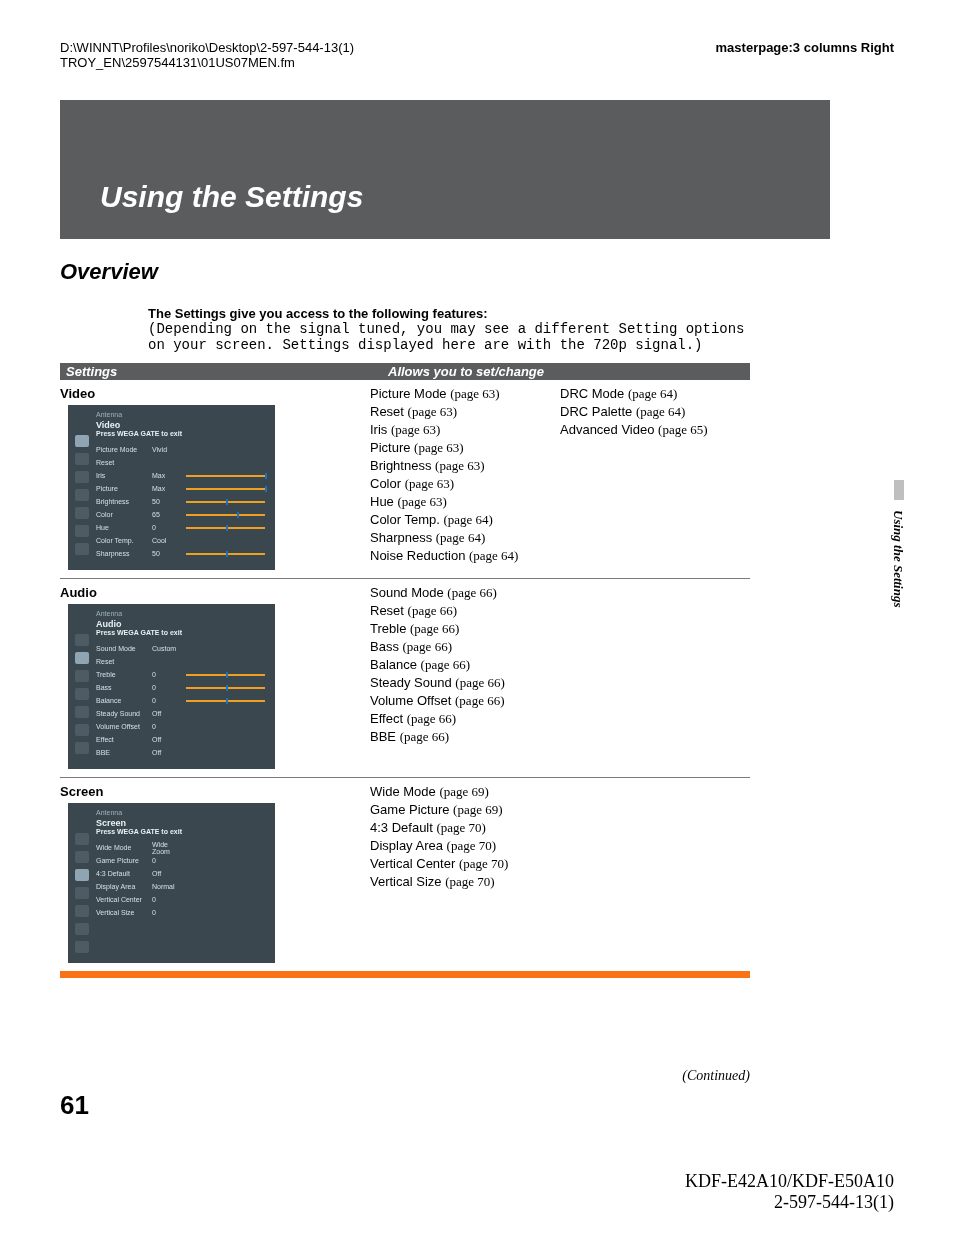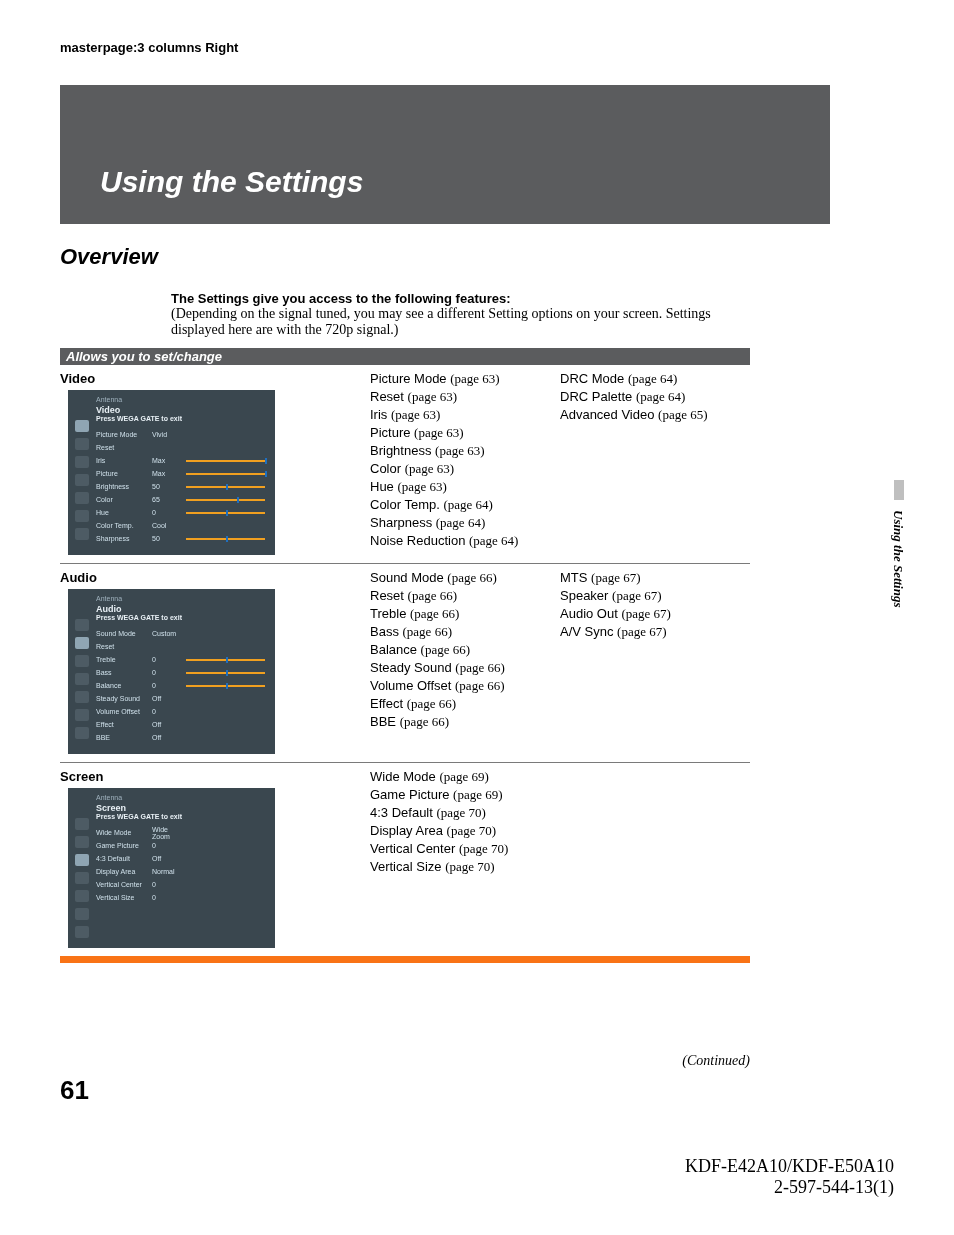--- a/index.html
+++ b/index.html
@@ -38,31 +38,31 @@
   }
   .overview-title {
     font-family: Arial, Helvetica, sans-serif;
     font-weight: bold;
     font-style: italic;
     font-size: 22px;
     margin: 10px 0 19px 0;
     padding-bottom: 2px;
   }
   .intro {
-    margin-left: 111px;
+    margin-left: 88px;
     font-size: 14px;
     margin-top: 12px;
   }
   .intro .bold {
     font-family: Arial, Helvetica, sans-serif;
     font-weight: bold;
     font-size: 13px;
   }
   .intro .plain {
-    font-family: Liberation Serif, serif;
+    font-family: Liberation Mono, monospace;
   }
   .table-header {
     display: flex;
     background: #5b5c5e;
     color: #fff;
     font-family: Arial, Helvetica, sans-serif;
     font-weight: bold;
     font-style: italic;
     font-size: 13px;
     margin-top: 10px;
@@ -212,34 +212,39 @@
     margin-top: 50px;
     margin-left: 160px;
   }
   .footer .b { font-weight: normal; }
 </style>
 </head>
 <body>
 
 <div class="page">
   <div class="top-header">
+    <div class="top-left">
+      <div>D:\WINNT\Profiles\noriko\Desktop\2-597-544-13(1)</div>
+      <div>TROY_EN\2597544131\01US07MEN.fm</div>
+    </div>
     <div class="top-right">masterpage:3 columns Right</div>
   </div>
 
   <div class="chapter-banner">Using the Settings</div>
 
   <div class="content">
     <div class="overview-title">Overview</div>
 
     <div class="intro">
       <div class="bold">The Settings give you access to the following features:</div>
       <div class="plain">(Depending on the signal tuned, you may see a different Setting options on your screen. Settings displayed here are with the 720p signal.)</div>
     </div>
 
     <div class="table-header">
+      <div class="th1">Settings</div>
       <div class="th2">Allows you to set/change</div>
     </div>
 
     <div id="sections-container">
         <div class="section">
           <div class="section-left">
             <div class="section-title">Video</div>
             <div class="menu-thumb">
               <div class="menu-iconcol">
                 <div class="mi sel"></div>
@@ -383,26 +388,20 @@
               <div class="item">Sound Mode <span class="pg">(page 66)</span></div>
               <div class="item">Reset <span class="pg">(page 66)</span></div>
               <div class="item">Treble <span class="pg">(page 66)</span></div>
               <div class="item">Bass <span class="pg">(page 66)</span></div>
               <div class="item">Balance <span class="pg">(page 66)</span></div>
               <div class="item">Steady Sound <span class="pg">(page 66)</span></div>
               <div class="item">Volume Offset <span class="pg">(page 66)</span></div>
               <div class="item">Effect <span class="pg">(page 66)</span></div>
               <div class="item">BBE <span class="pg">(page 66)</span></div>
             </div>
-            <div class="col-b">
-              <div class="item">MTS <span class="pg">(page 67)</span></div>
-              <div class="item">Speaker <span class="pg">(page 67)</span></div>
-              <div class="item">Audio Out <span class="pg">(page 67)</span></div>
-              <div class="item">A/V Sync <span class="pg">(page 67)</span></div>
-            </div>
           </div>
         </div>
         <div class="section">
           <div class="section-left">
             <div class="section-title">Screen</div>
             <div class="menu-thumb">
               <div class="menu-iconcol">
                 <div class="mi"></div>
                 <div class="mi"></div>
                 <div class="mi sel"></div>

